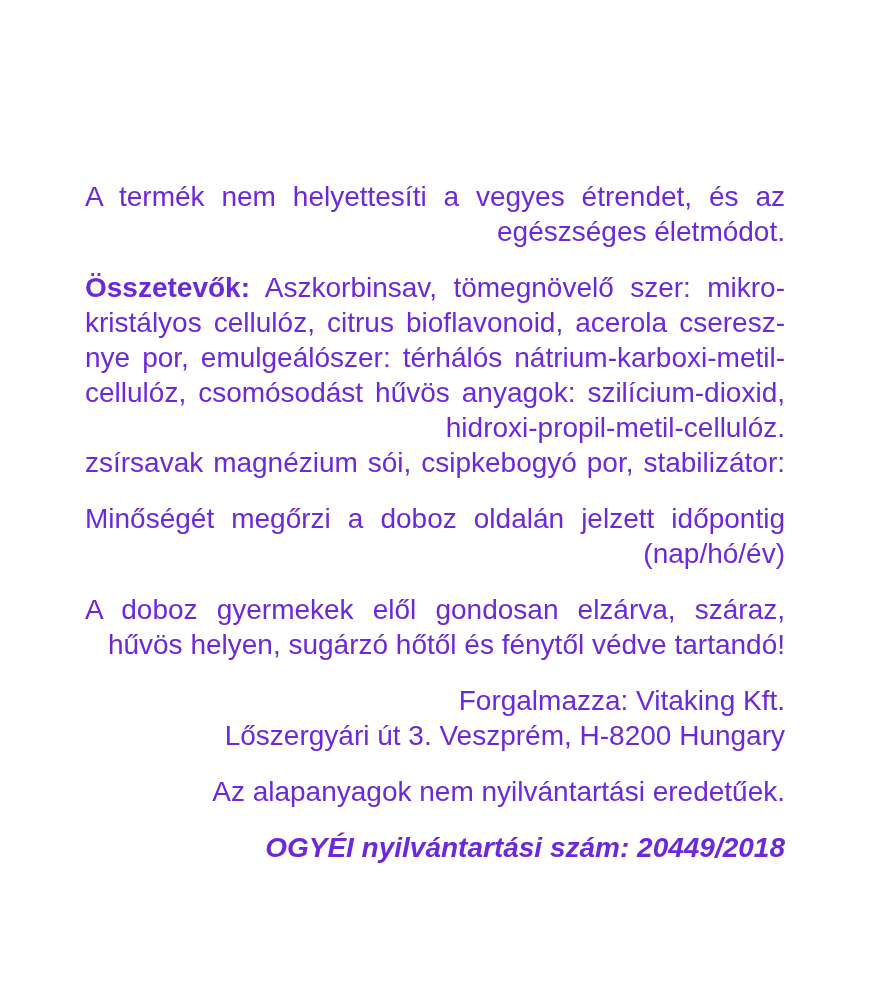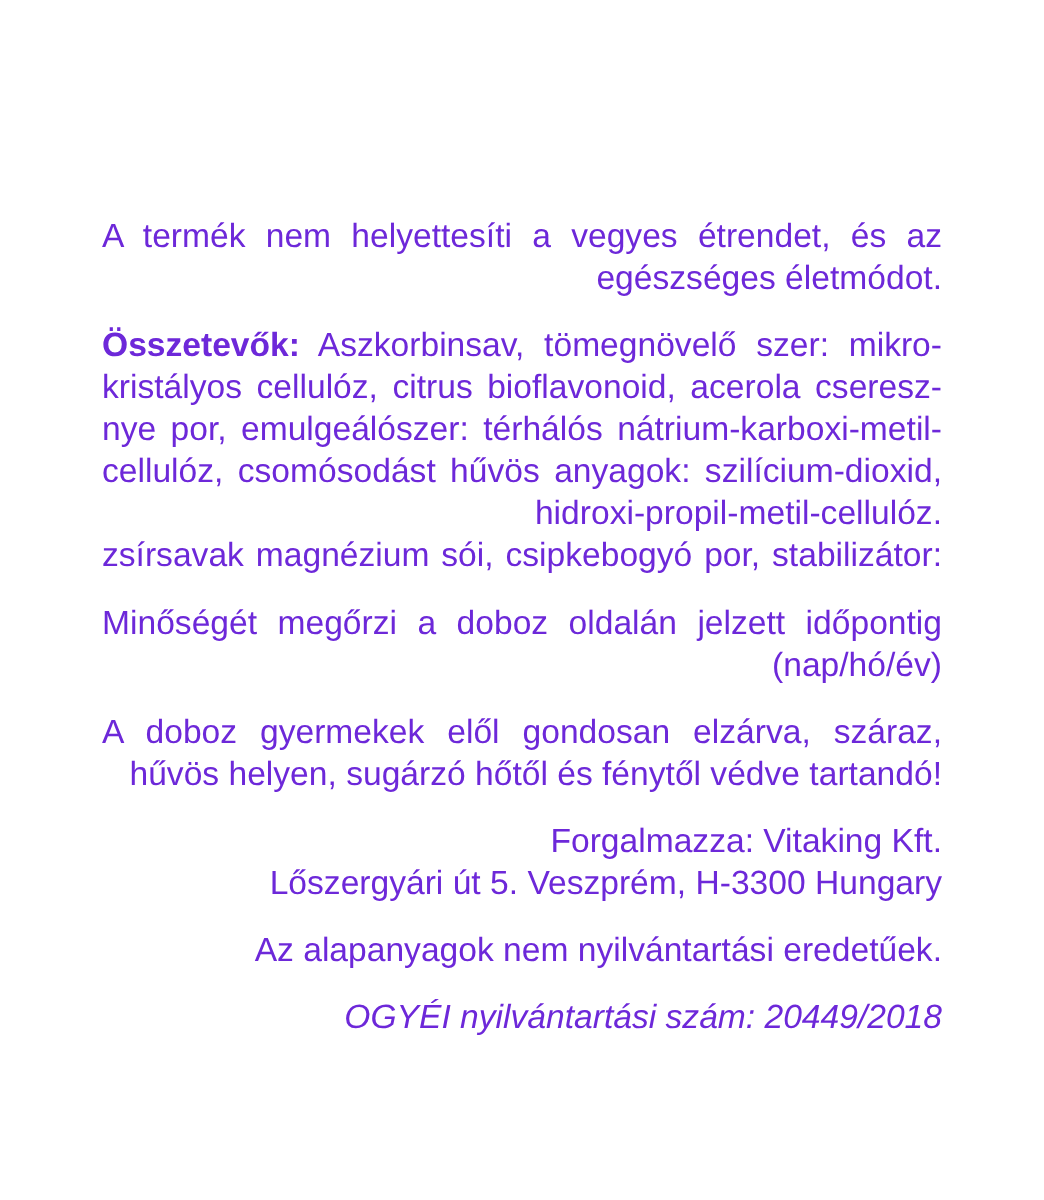--- a/index.html
+++ b/index.html
@@ -21,20 +21,21 @@
     width: 700px;
     font-size: 28px;
     line-height: 35px;
     color: #414141;
   }
   .para {
     margin: 0 0 21px 0;
   }
   .para:last-child {
     margin-bottom: 4px;
+    font-weight: bold;
   }
   .para.italic {
     font-style: italic;
   }
   .line {
     text-align: right;
     white-space: normal;
   }
   .line.just {
     text-align: justify;
@@ -63,21 +64,21 @@
     <div class="para">
       <div class="line just">Minőségét megőrzi a doboz oldalán jelzett időpontig</div>
       <div class="line">(nap/hó/év)</div>
     </div>
     <div class="para">
       <div class="line just">A doboz gyermekek elől gondosan elzárva, száraz,</div>
       <div class="line">hűvös helyen, sugárzó hőtől és fénytől védve tartandó!</div>
     </div>
     <div class="para">
       <div class="line">Forgalmazza: Vitaking Kft.</div>
-      <div class="line">Lőszergyári út 5. Veszprém, H-3300 Hungary</div>
+      <div class="line">Lőszergyári út 3. Veszprém, H-8200 Hungary</div>
     </div>
     <div class="para">
       <div class="line">Az alapanyagok nem nyilvántartási eredetűek.</div>
     </div>
     <div class="para italic">
       <div class="line">OGYÉI nyilvántartási szám: 20449/2018</div>
     </div>
   </main>
 
 </body></html>

